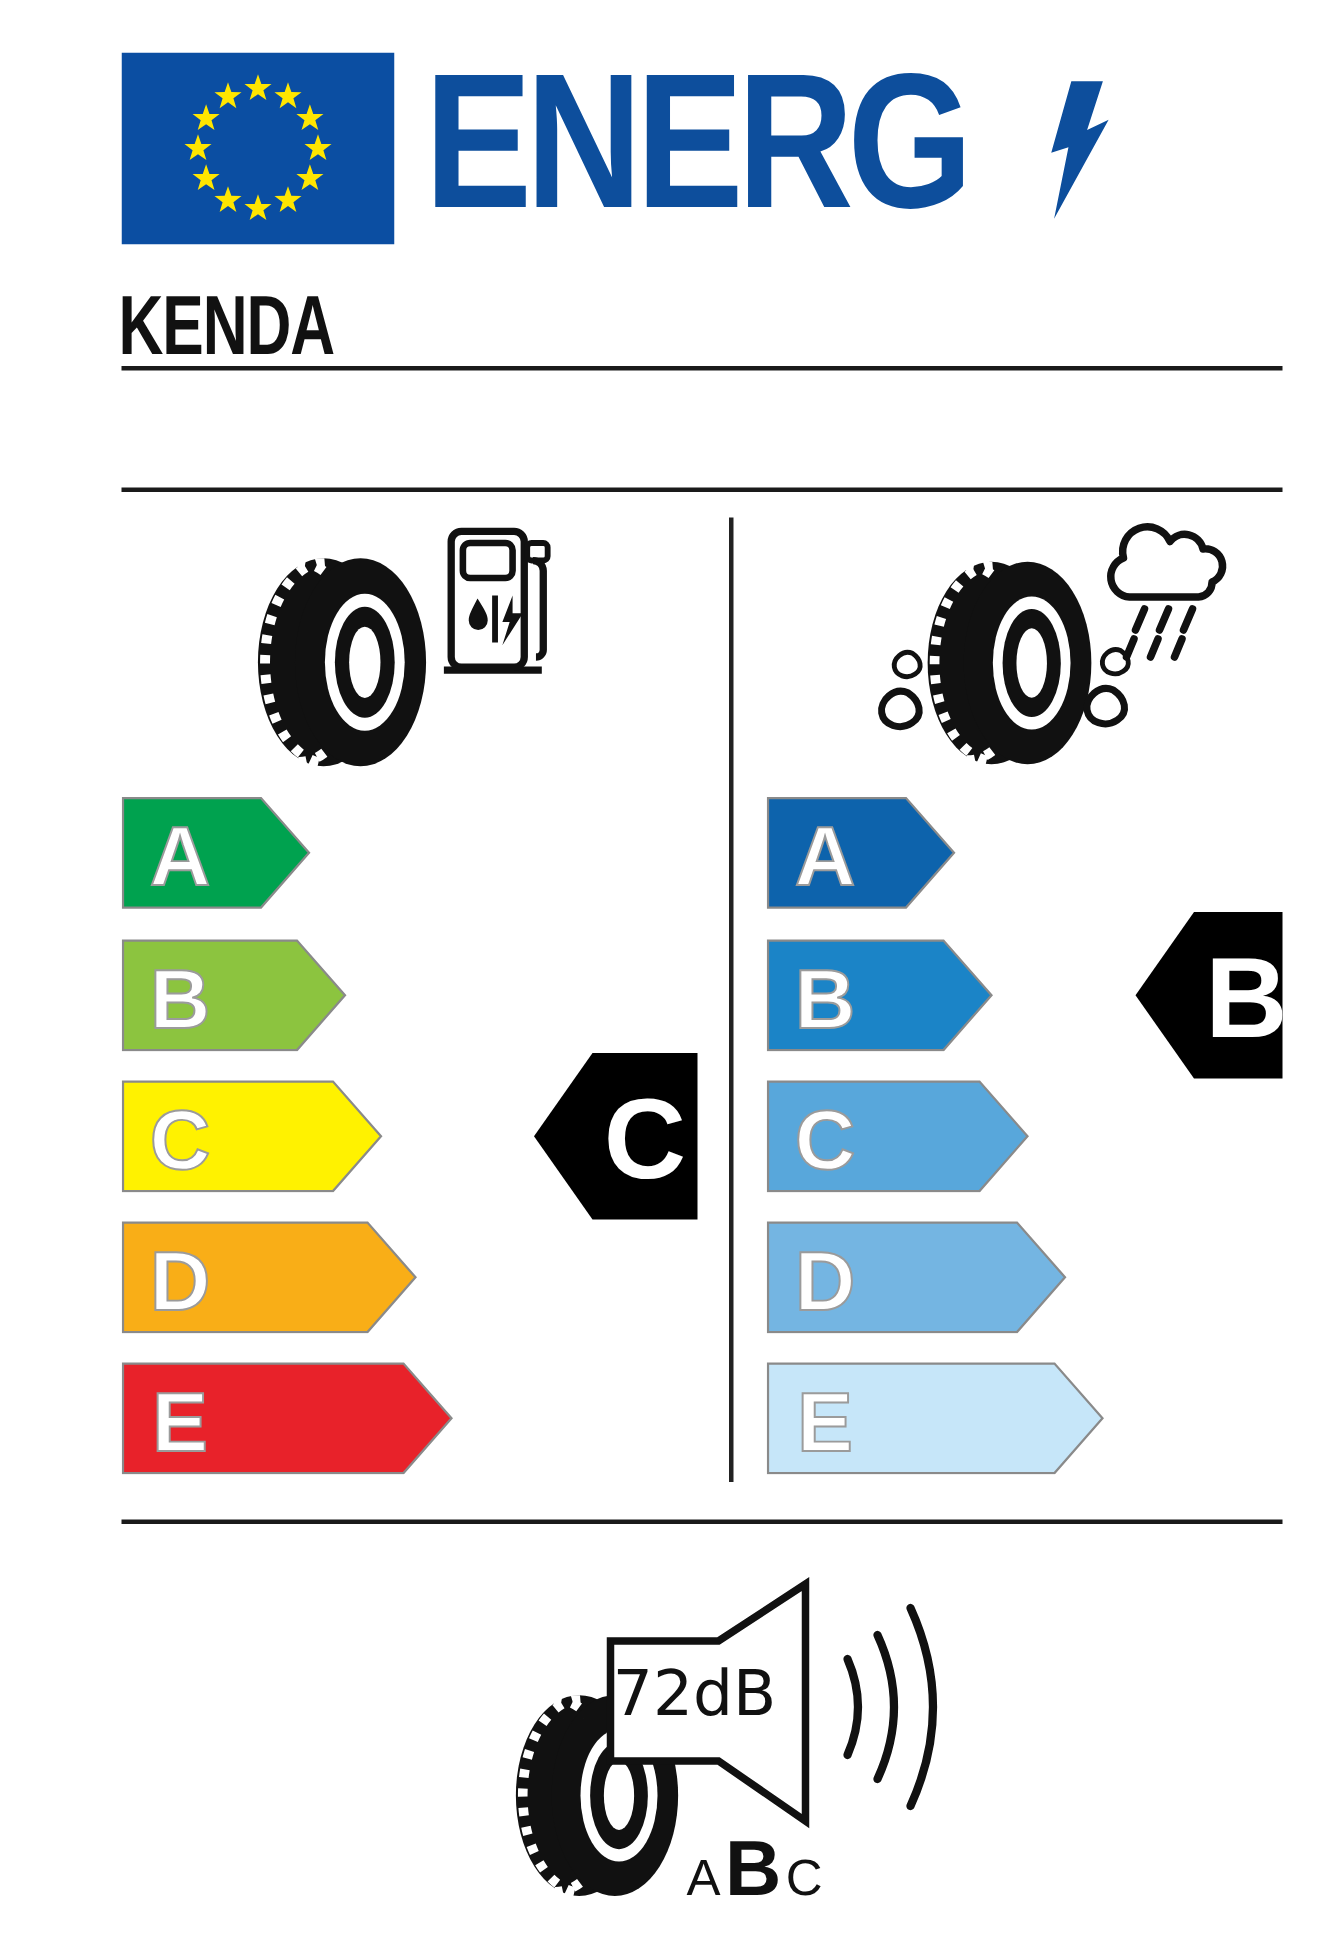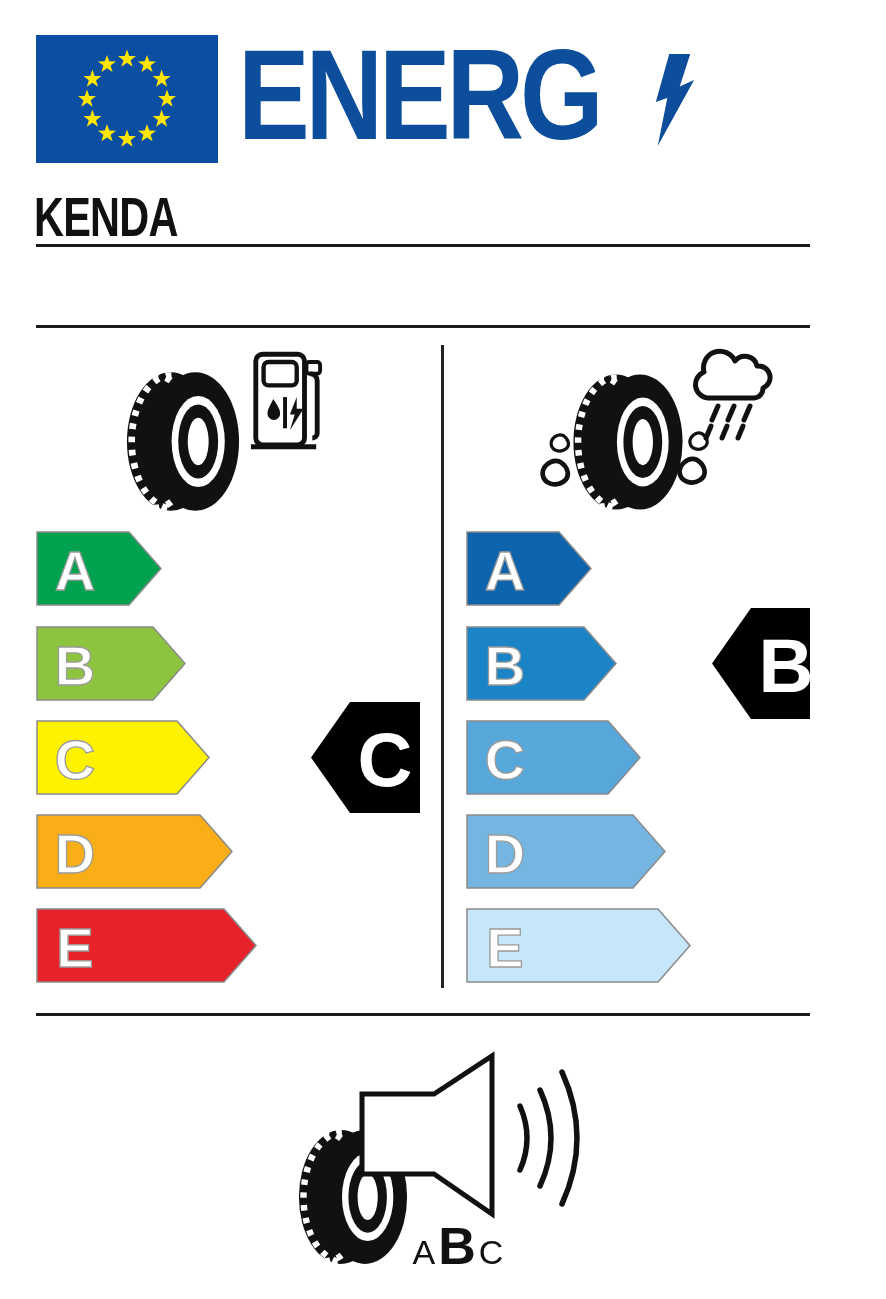--- a/index.html
+++ b/index.html
@@ -1,17 +1,17 @@
 <!DOCTYPE html>
 <html><head>
 <meta charset="utf-8">
 <style>
   html,body{margin:0;padding:0;background:#fff;}
   .label{position:relative;width:810px;height:1299px;background:#fff;overflow:hidden;
-         font-family:"Liberation Sans",sans-serif;}
+         font-family:"Liberation Sans",sans-serif;margin-left:45px;}
 
   
   .flag{position:absolute;left:36px;top:35px;}
   .energ{position:absolute;left:238px;top:40px;height:112px;
          font-size:128px;line-height:110px;font-weight:700;letter-spacing:-5px;
          color:#0D4E9C;transform:scaleX(0.84);transform-origin:left top;white-space:nowrap;}
   .bolt{position:absolute;left:652px;top:52px;}
 
   .brand{position:absolute;left:34px;top:188px;font-size:56px;font-weight:700;
          letter-spacing:-1px;color:#111;transform:scaleX(0.74);transform-origin:left top;
@@ -212,20 +212,21 @@
   </div>
 
   <div class="rule rule3"></div>
 
   <svg class="noise-tire" width="110" height="138" viewBox="0 0 120 150">
       <use href="#tire"></use>
     </svg>
   <svg class="speaker" width="142" height="172" viewBox="0 0 142 172">
     <polygon points="6,46 78,46 136,8 136,166 78,126 6,126" fill="#fff" stroke="#111" stroke-width="5" stroke-linejoin="miter"></polygon>
   </svg>
+  <span class="noise-db">72dB</span>
   <svg class="sound-arcs" width="82" height="152" viewBox="0 0 82 152">
     <g fill="none" stroke="#111" stroke-width="5.5" stroke-linecap="round">
       <path d="M8 44 Q22 76 8 108"></path>
       <path d="M28 28 Q50 76 28 124"></path>
       <path d="M50 10 Q80 76 50 142"></path>
     </g>
   </svg>
   <div class="noise-abc">
     <span class="noise-class">A</span>
     <span class="noise-class active">B</span>

